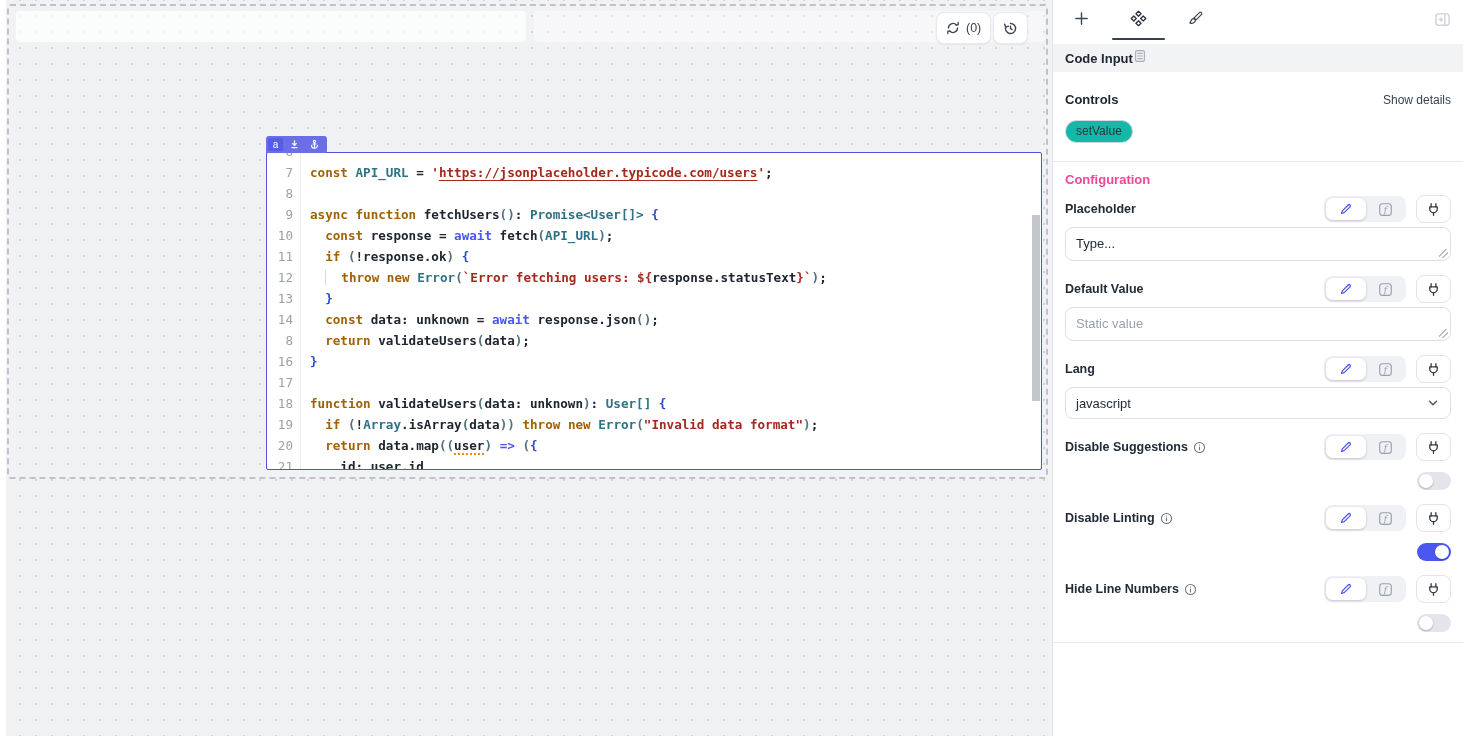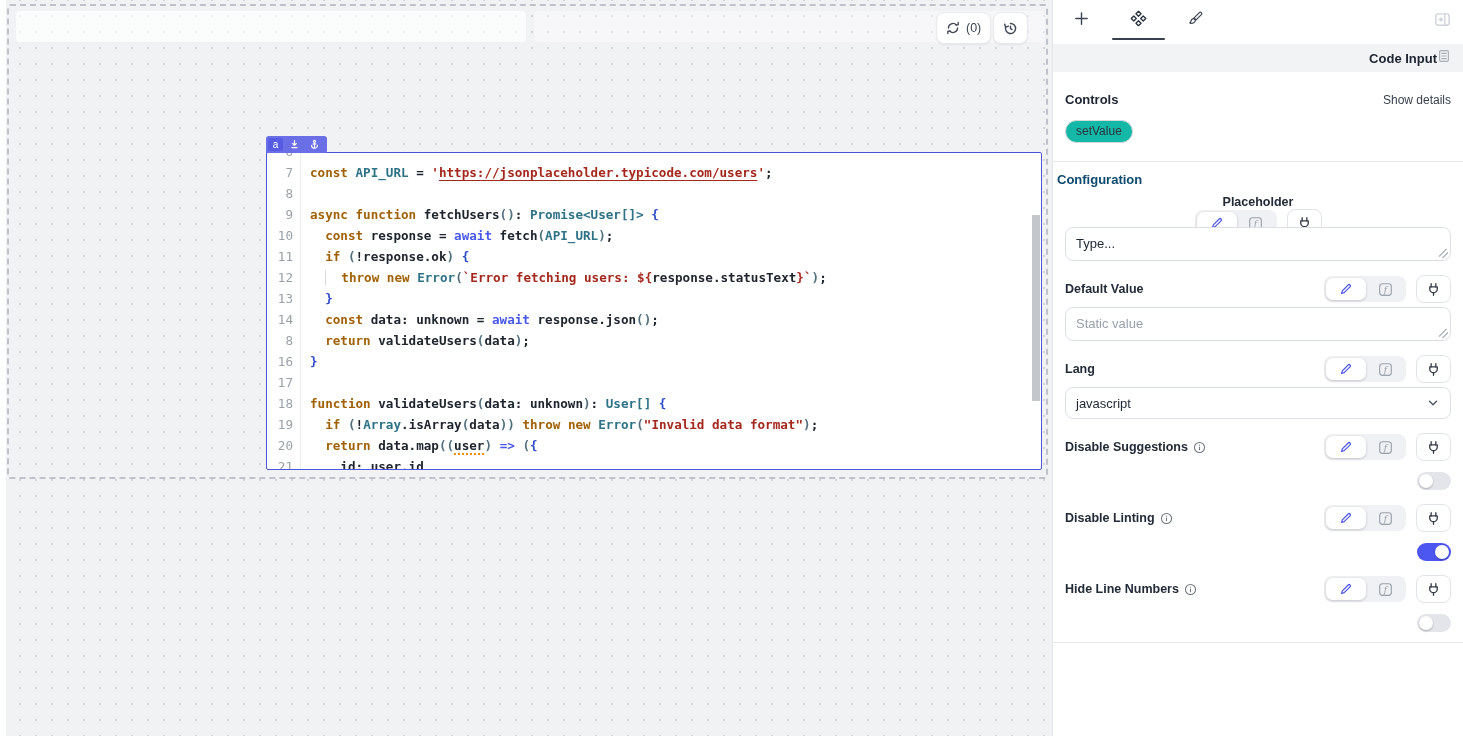--- a/index.html
+++ b/index.html
@@ -59,37 +59,37 @@
   .panel { position:absolute; right:0; top:0; width:411px; height:736px; background:#fff;
     border-left:1px solid #e3e5e9; }
   .tabs { height:40px; display:flex; position:relative; padding-left:0; }
   .tab { width:57px; display:flex; align-items:center; justify-content:center; position:relative;
     color:#3f4654; cursor:pointer; }
   .tab.active::after { content:""; position:absolute; left:2px; right:2px; bottom:0; height:2.5px;
     background:#39414e; border-radius:2px; }
   .collapse-btn { position:absolute; right:12px; top:11px; color:#cfd3da; cursor:pointer; }
 
   .widget-bar { height:28px; margin-top:4px; background:#f2f3f5; display:flex; align-items:center;
-    justify-content:flex-end; padding:0 12px; }
+    justify-content:flex-start; padding:0 12px; }
   .widget-bar-title { font-size:13px; font-weight:700; color:#202734; }
   .widget-bar svg { color:#a9aeb6; cursor:pointer; }
 
   .section { padding:0 12px; }
   .controls-head { margin-top:20px; display:flex; align-items:center; justify-content:space-between;gap:18px; }
   .sec-title { font-size:13px; font-weight:700; color:#202734; }
   .link-btn { font-size:12px; color:#39414e; cursor:pointer; }
   .chips { margin-top:13px; display:flex; gap:8px; }
   .chip { border:1px solid #d6dade; border-radius:12px; padding:3px 10px 4px; font-size:12px;
     color:#2a3240; background:#14b8a6; cursor:pointer; }
   .divider { border:none; border-top:1px solid #e7e9ec; margin-top:18px; }
-  .config-title { margin:10px 4px 0; font-size:13px; font-weight:700; color:#0c4a6e; }
+  .config-title { margin:10px 12px 0; font-size:13px; font-weight:700; color:#ec4899; }
 
   .prop { padding:0 12px; }
   .prop-header { display:flex; align-items:center; justify-content:space-between; height:28px; margin-top:14px; }
-  .prop-header.first { margin-top:8px;flex-direction:column; }
+  .prop-header.first { margin-top:8px; }
   .prop-label { font-size:12.5px; font-weight:700; color:#222b38; display:flex; align-items:center; gap:5px; }
   .prop-label svg { color:#6f7680; cursor:pointer; }
   .prop-controls { display:flex; align-items:center; }
   .seg { display:flex; align-items:center; background:#f0f1f4; border-radius:8px; padding:2px; height:26px; }
   .seg-btn { width:38px; height:22px; display:flex; align-items:center; justify-content:center;
     border-radius:7px; color:#9aa1ab; cursor:pointer; }
   .seg-btn.active { background:#fff; box-shadow:0 1px 3px rgba(16,24,40,.2); color:#4c57e8; width:40px; }
   .plug-btn { width:35px; height:28px; border:1px solid #e1e4e9; border-radius:8px; background:#fff;
     display:flex; align-items:center; justify-content:center; color:#333b48; margin-left:10px; cursor:pointer; }
 

